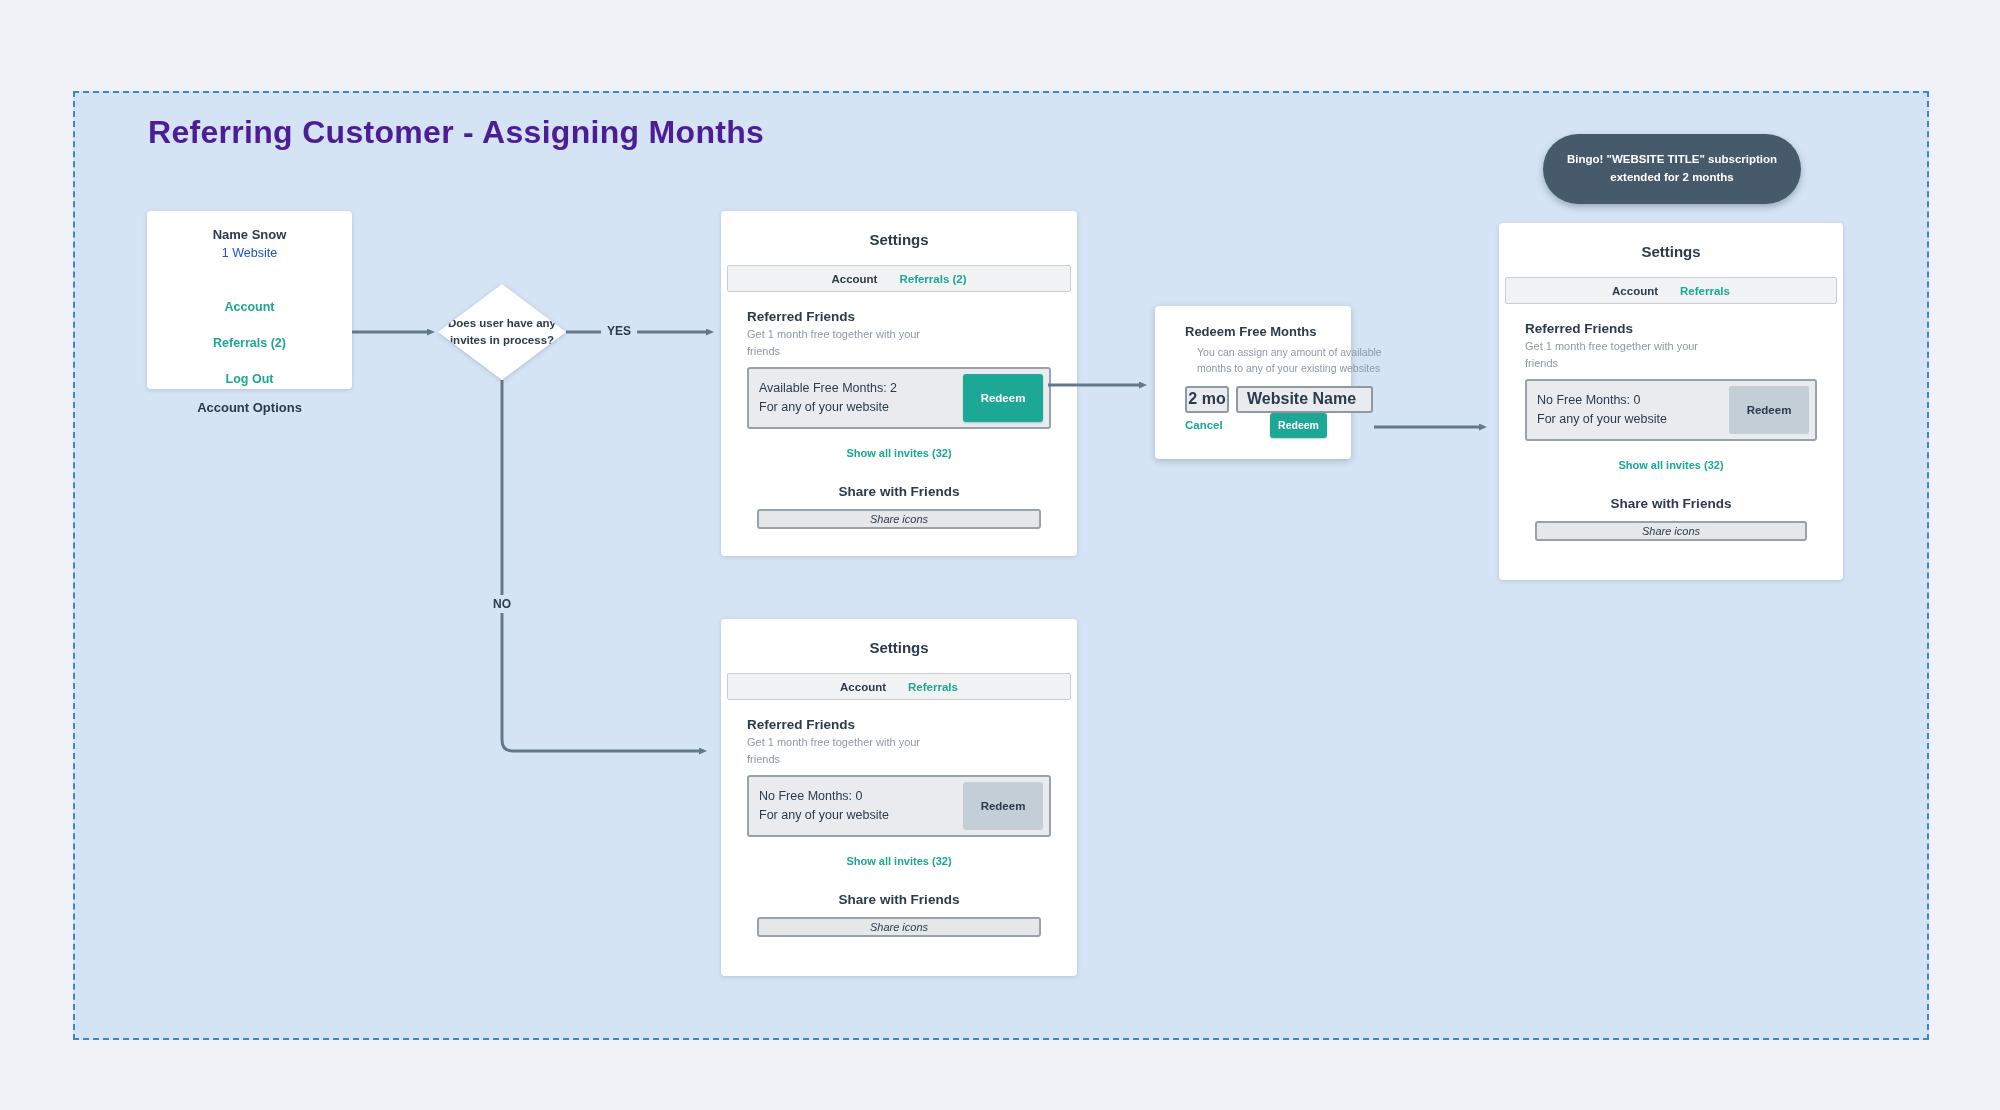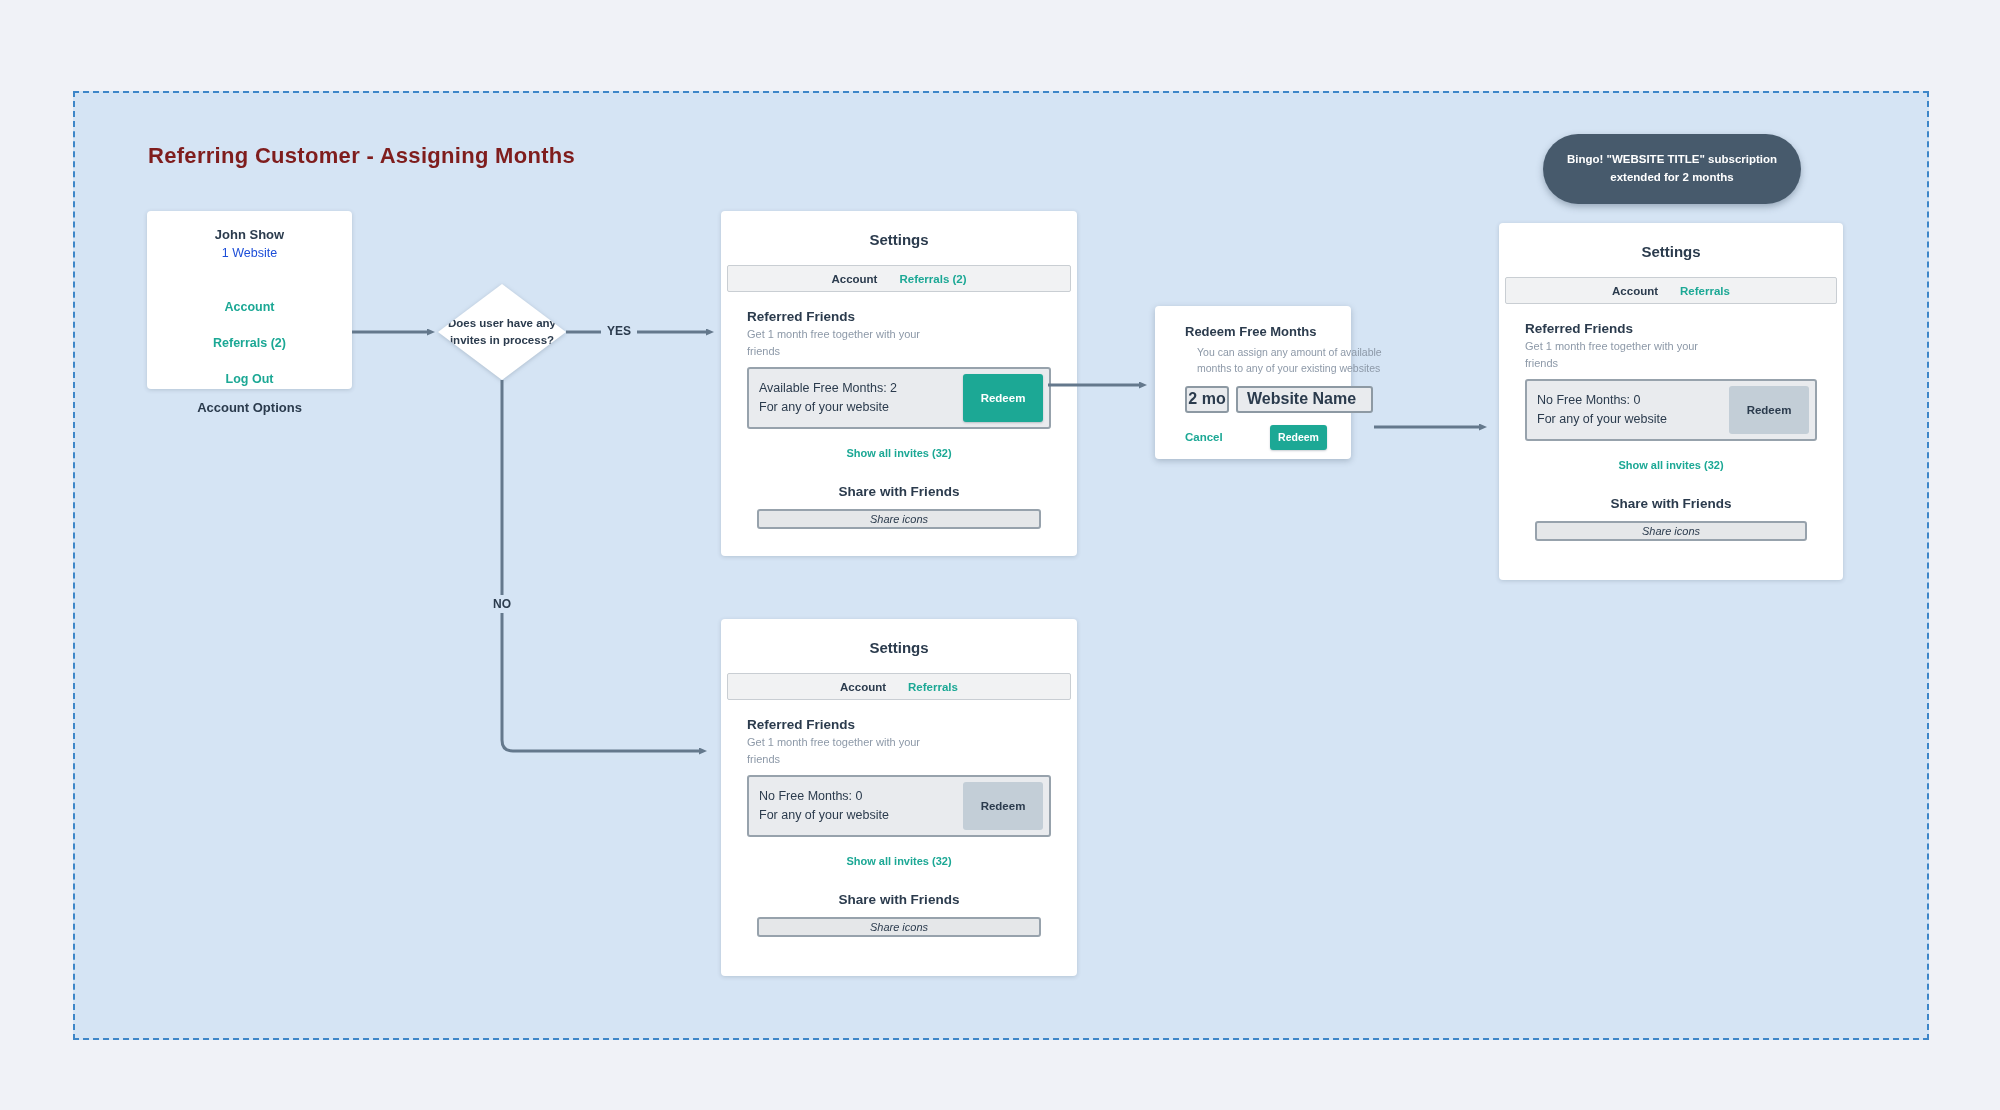--- a/index.html
+++ b/index.html
@@ -3,22 +3,22 @@
 <meta charset="utf-8">
 <style>
   * { margin:0; padding:0; box-sizing:border-box; }
   html,body { width:2000px; height:1110px; background:#f0f2f7;
     font-family:"Liberation Sans","DejaVu Sans",sans-serif; color:#2b3b4d; }
   #canvas { position:relative; width:2000px; height:1110px; overflow:hidden; }
 
   .flow-area { position:absolute; left:73px; top:91px; width:1856px; height:949px;
     background:#d5e4f4; border:2px dashed #3d86c8; z-index:1; }
 
-  .page-title { position:absolute; left:148px; top:143px; font-size:22px; font-weight:700;
-    color:#7f1d1d; letter-spacing:.3px; z-index:4; }
+  .page-title { position:absolute; left:148px; top:114px; font-size:32px; font-weight:700;
+    color:#4c1d95; letter-spacing:.3px; z-index:4; }
 
   
   #connectors { position:absolute; left:0; top:0; z-index:5; pointer-events:none; }
   .edge-label { position:absolute; z-index:6; background:#d5e4f4; color:#2b3b4d;
     font-size:12px; font-weight:700; padding:2px 6px; }
 
   
   .email-note { position:absolute; left:810px; top:45px; width:156px; background:#fff;
     border-radius:4px; box-shadow:0 1px 4px rgba(50,70,90,.22); z-index:7;
     padding:12px 8px 13px; text-align:center; }
@@ -85,21 +85,21 @@
   .popup { position:absolute; left:1155px; top:306px; width:196px; height:153px;
     background:#fff; border-radius:4px; box-shadow:0 2px 6px rgba(50,70,90,.28); z-index:4;
     padding:18px 24px 14px 30px; }
   .popup h3 { font-size:13px; font-weight:700; }
   .popup .desc { font-size:10.5px; color:#8d99a8; line-height:1.5; width:192px; margin-top:6px;margin-left:12px; }
   .popup .inputs { display:flex; gap:7px; margin-top:9px; }
   .inp { height:27px; background:#e9ebee; border:2px solid #8d99a3; border-radius:3px;
     font-family:inherit; font-size:16px; font-weight:700; color:#2b3b4d; }
   .inp.months { width:44px; text-align:center; }
   .inp.website { width:137px; padding-left:9px; }
-  .popup .actions { display:flex; align-items:center; justify-content:space-between; margin-top:12px; }
+  .popup .actions { display:flex; align-items:center; justify-content:space-between; margin-top:0; }
   .cancel-link { color:#1ca895; font-size:11.5px; font-weight:700; cursor:pointer; }
   .btn-redeem-sm { width:57px; height:25px; background:#1ca895; border:none; border-radius:3px;
     color:#fff; font-size:10.5px; font-weight:700; cursor:pointer; font-family:inherit;
     box-shadow:0 1px 2px rgba(40,60,80,.25); }
 </style>
 </head>
 <body>
 
 <div id="canvas">
 
@@ -124,21 +124,21 @@
   <div class="edge-label" style="left:601px; top:322px;">YES</div>
   <div class="edge-label" style="left:487px; top:595px;">NO</div>
 
 
   <div class="toast">
     <span>Bingo! "WEBSITE TITLE" subscription</span>
     <span>extended for 2 months</span>
   </div>
 
   <div class="account-card">
-    <div class="name">John Show</div>
+    <div class="name">Name Snow</div>
     <div class="sub">1 Website</div>
     <div class="account-links">
       <div class="lnk">Account</div>
       <div class="lnk">Referrals (2)</div>
       <div class="lnk">Log Out</div>
     </div>
   </div>
   <div class="card-caption">Account Options</div>
 
   <div class="diamond">

